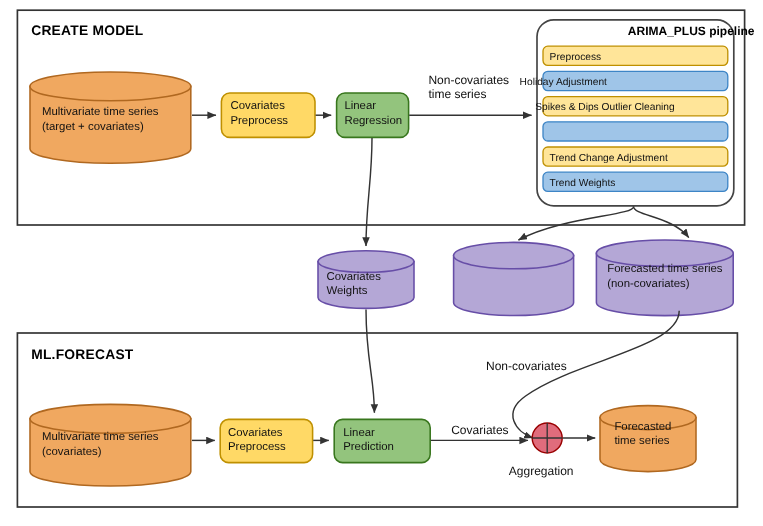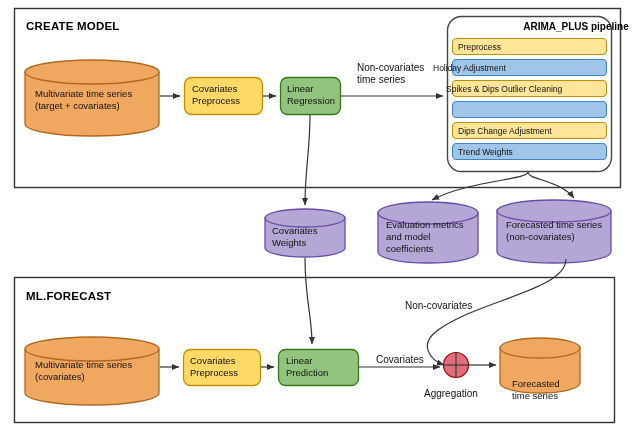--- a/index.html
+++ b/index.html
@@ -116,29 +116,26 @@
 Regression</div>
 
   <div class="lbl" style="left:357px;top:62px;">Non-covariates
 time series</div>
 
   <div class="pipe-title" style="left:449px;top:21px;">ARIMA_PLUS pipeline</div>
 
   <div class="pipe-item-label" style="left:458px;top:42px;">Preprocess</div>
   <div class="pipe-item-label" style="left:433px;top:63px;">Holiday Adjustment</div>
   <div class="pipe-item-label" style="left:446px;top:84px;">Spikes &amp; Dips Outlier Cleaning</div>
-  <div class="pipe-item-label" style="left:458px;top:126px;">Dips Change Adjustment</div>
+  <div class="pipe-item-label" style="left:458px;top:126px;">Trend Change Adjustment</div>
   <div class="pipe-item-label" style="left:458px;top:147px;">Trend Weights</div>
 
   <div class="node-text" style="left:272px;top:225px;">Covariates
 Weights</div>
 
-  <div class="node-text" style="left:386px;top:219px;">Evaluation metrics
-and model
-coefficients</div>
 
   <div class="node-text" style="left:506px;top:219px;">Forecasted time series
 (non-covariates)</div>
 
   <div class="sec-title" style="left:26px;top:290px;text-align:right;">ML.FORECAST</div>
 
   <div class="node-text" style="left:35px;top:359px;">Multivariate time series
 (covariates)</div>
 
   <div class="node-text" style="left:190px;top:355px;">Covariates
@@ -146,16 +143,16 @@
 
   <div class="node-text" style="left:286px;top:355px;">Linear
 Prediction</div>
 
   <div class="lbl" style="left:376px;top:354px;">Covariates</div>
 
   <div class="lbl" style="left:405px;top:300px;">Non-covariates</div>
 
   <div class="lbl" style="left:424px;top:388px;text-align:center;">Aggregation</div>
 
-  <div class="node-text" style="left:512px;top:378px;">Forecasted
+  <div class="node-text" style="left:512px;top:350px;">Forecasted
 time series</div>
 
 </div>
 
 </body></html>

